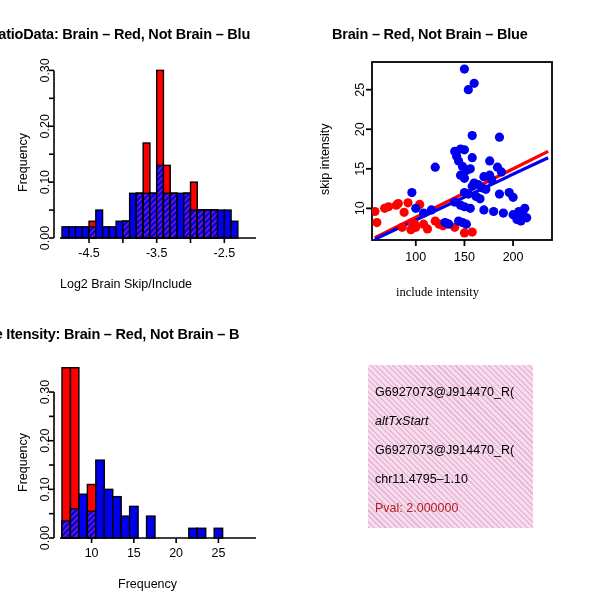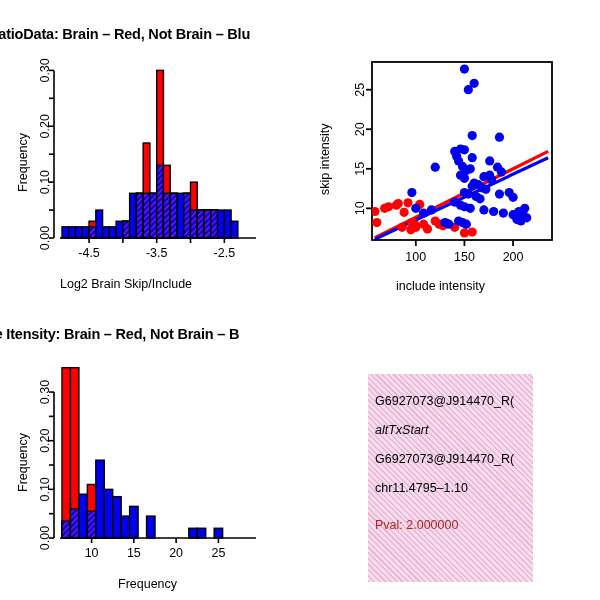--- a/index.html
+++ b/index.html
@@ -8,21 +8,21 @@
   #root{position:relative;width:600px;height:600px;}
   .panel{position:absolute;}
   .ttl{position:absolute;white-space:pre;font-weight:bold;font-size:14.5px;
        letter-spacing:-0.2px;}
   .axlab{position:absolute;white-space:pre;font-size:12.5px;}
   .vlab{position:absolute;white-space:pre;font-size:12.5px;
         transform-origin:0 0;transform:rotate(-90deg);}
   svg{display:block;overflow:visible;}
   .annbox{position:absolute;box-sizing:border-box;}
   .annline{position:absolute;white-space:pre;font-size:12.5px;color:#000;}
-  .annline.pv{color:#b22222;margin-top:8px;}
+  .annline.pv{color:#b22222;}
 </style>
 </head>
 <body>
 
 <div id="root">
 
   <div class="panel" style="left:0;top:0;width:300px;height:300px;">
     <div class="ttl" style="left:-12px;top:26px;">RatioData: Brain – Red, Not Brain – Blu</div>
     <div class="vlab" style="left:16px;top:192px;">Frequency</div>
     <div class="axlab" style="left:60px;top:277px;">Log2 Brain Skip/Include</div>
@@ -103,22 +103,23 @@
         <line x1="49" y1="154.1904761904762" x2="54" y2="154.1904761904762" stroke="#000" stroke-width="1.6"></line>
         <line x1="49" y1="126.25396825396824" x2="54" y2="126.25396825396824" stroke="#000" stroke-width="1.6"></line>
         <text x="45" y="126.25396825396824" text-anchor="middle" font-size="12.5" font-family="Liberation Sans, sans-serif" fill="#000" transform="rotate(-90 45 126.25396825396824)" dominant-baseline="central">0.20</text>
         <line x1="49" y1="98.31746031746033" x2="54" y2="98.31746031746033" stroke="#000" stroke-width="1.6"></line>
         <line x1="49" y1="70.38095238095238" x2="54" y2="70.38095238095238" stroke="#000" stroke-width="1.6"></line>
         <text x="45" y="70.38095238095238" text-anchor="middle" font-size="12.5" font-family="Liberation Sans, sans-serif" fill="#000" transform="rotate(-90 45 70.38095238095238)" dominant-baseline="central">0.30</text>
       </svg>
   </div>
 
   <div class="panel" style="left:300px;top:0;width:300px;height:300px;">
+    <div class="ttl" style="left:32px;top:26px;">Brain – Red, Not Brain – Blue</div>
     <div class="vlab" style="left:18px;top:195px;">skip intensity</div>
-    <div class="axlab" style="left:96px;top:279px;">include intensity</div>
+    <div class="axlab" style="left:96px;top:285px;font-family:Liberation Serif, serif;">include intensity</div>
     <svg id="svg-scatter" width="300" height="300">
         <rect x="72" y="62" width="180" height="178" fill="#fff" stroke="#000" stroke-width="1.8"></rect>
         <defs>
           <clipPath id="svg-scatter-clip">
             <rect x="72" y="62" width="180" height="178"></rect>
           </clipPath>
         </defs>
         <g clip-path="url(#svg-scatter-clip)">
           <line x1="74.91891891891892" y1="237.62666666666667" x2="248.1081081081081" y2="151.39555555555557" stroke="#ff0000" stroke-width="3.2"></line>
           <line x1="74.91891891891892" y1="239.20888888888888" x2="248.1081081081081" y2="157.72444444444446" stroke="#0000ee" stroke-width="3.2"></line>
@@ -269,21 +270,21 @@
         <line x1="49" y1="165.02702702702703" x2="54" y2="165.02702702702703" stroke="#000" stroke-width="1.6"></line>
         <line x1="49" y1="140.7027027027027" x2="54" y2="140.7027027027027" stroke="#000" stroke-width="1.6"></line>
         <text x="45" y="140.7027027027027" text-anchor="middle" font-size="12.5" font-family="Liberation Sans, sans-serif" fill="#000" transform="rotate(-90 45 140.7027027027027)" dominant-baseline="central">0.20</text>
         <line x1="49" y1="116.37837837837839" x2="54" y2="116.37837837837839" stroke="#000" stroke-width="1.6"></line>
         <line x1="49" y1="92.05405405405406" x2="54" y2="92.05405405405406" stroke="#000" stroke-width="1.6"></line>
         <text x="45" y="92.05405405405406" text-anchor="middle" font-size="12.5" font-family="Liberation Sans, sans-serif" fill="#000" transform="rotate(-90 45 92.05405405405406)" dominant-baseline="central">0.30</text>
       </svg>
   </div>
 
   <div class="panel" style="left:300px;top:300px;width:300px;height:300px;">
-    <div class="annbox" id="annbox" style="left: 68px; top: 74px; width: 165px; height: 208px; background: repeating-linear-gradient(45deg, rgb(232, 185, 214) 0px, rgb(232, 185, 214) 1.5px, rgb(247, 220, 237) 1.5px, rgb(247, 220, 237) 4px);">
+    <div class="annbox" id="annbox" style="left: 68px; top: 65px; width: 165px; height: 163px; background: repeating-linear-gradient(45deg, rgb(232, 185, 214) 0px, rgb(232, 185, 214) 1.5px, rgb(247, 220, 237) 1.5px, rgb(247, 220, 237) 4px);">
         <div class="annline" style="color: rgb(0, 0, 0); left: 7px; top: 20px;">G6927073@J914470_R(</div>
         <div class="annline" style="color: rgb(0, 0, 0); left: 7px; top: 49px; font-style: italic;">altTxStart</div>
         <div class="annline" style="color: rgb(0, 0, 0); left: 7px; top: 78px;">G6927073@J914470_R(</div>
         <div class="annline" style="color: rgb(0, 0, 0); left: 7px; top: 107px;">chr11.4795–1.10</div>
         <div class="annline pv" style="color: rgb(178, 34, 34); left: 7px; top: 136px;">Pval: 2.000000</div>
       </div>
   </div>
 
 </div>
 

